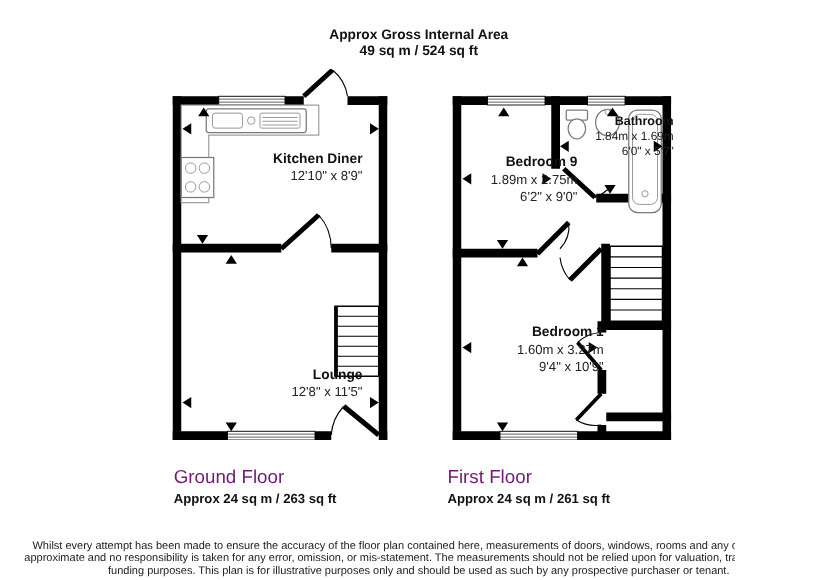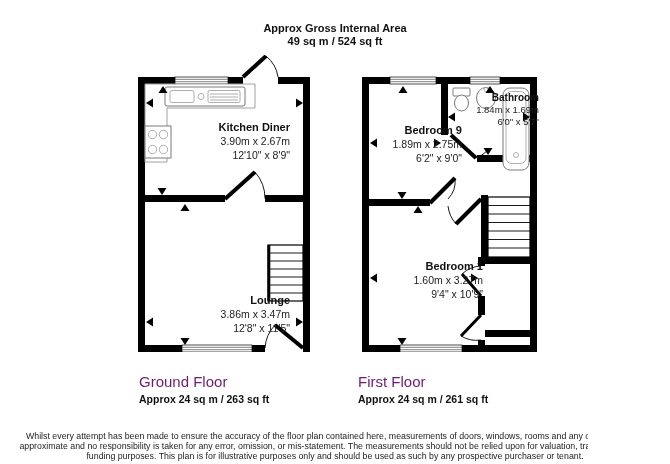--- a/index.html
+++ b/index.html
@@ -223,27 +223,25 @@
     <g>
       <polygon class="arrow" points="56,151 51.5,158 60.5,158"></polygon>
       <polygon class="arrow" points="40,290 35.5,283 44.5,283"></polygon>
       <polygon class="arrow" points="8,223 15,218.5 15,227.5"></polygon>
       <polygon class="arrow" points="116,223 109,218.5 109,227.5"></polygon>
     </g>
   </svg>
 
   <div class="room-label" style="left:160px;top:120px;width:130px;">
     <div class="room-name">Kitchen Diner</div>
-    <div class="room-dim">3.90m x 2.67m</div>
     <div class="room-dim">12'10" x 8'9"</div>
   </div>
 
   <div class="room-label" style="left:160px;top:257px;width:130px;margin-top:36px;">
     <div class="room-name">Lounge</div>
-    <div class="room-dim">3.86m x 3.47m</div>
     <div class="room-dim">12'8" x 11'5"</div>
   </div>
 
   <div class="room-label" style="left:340px;top:123px;width:122px;">
     <div class="room-name">Bedroom 9</div>
     <div class="room-dim">1.89m x 2.75m</div>
     <div class="room-dim">6'2" x 9'0"</div>
   </div>
 
   <div class="room-label small" style="left:447px;top:92px;width:92px;">

